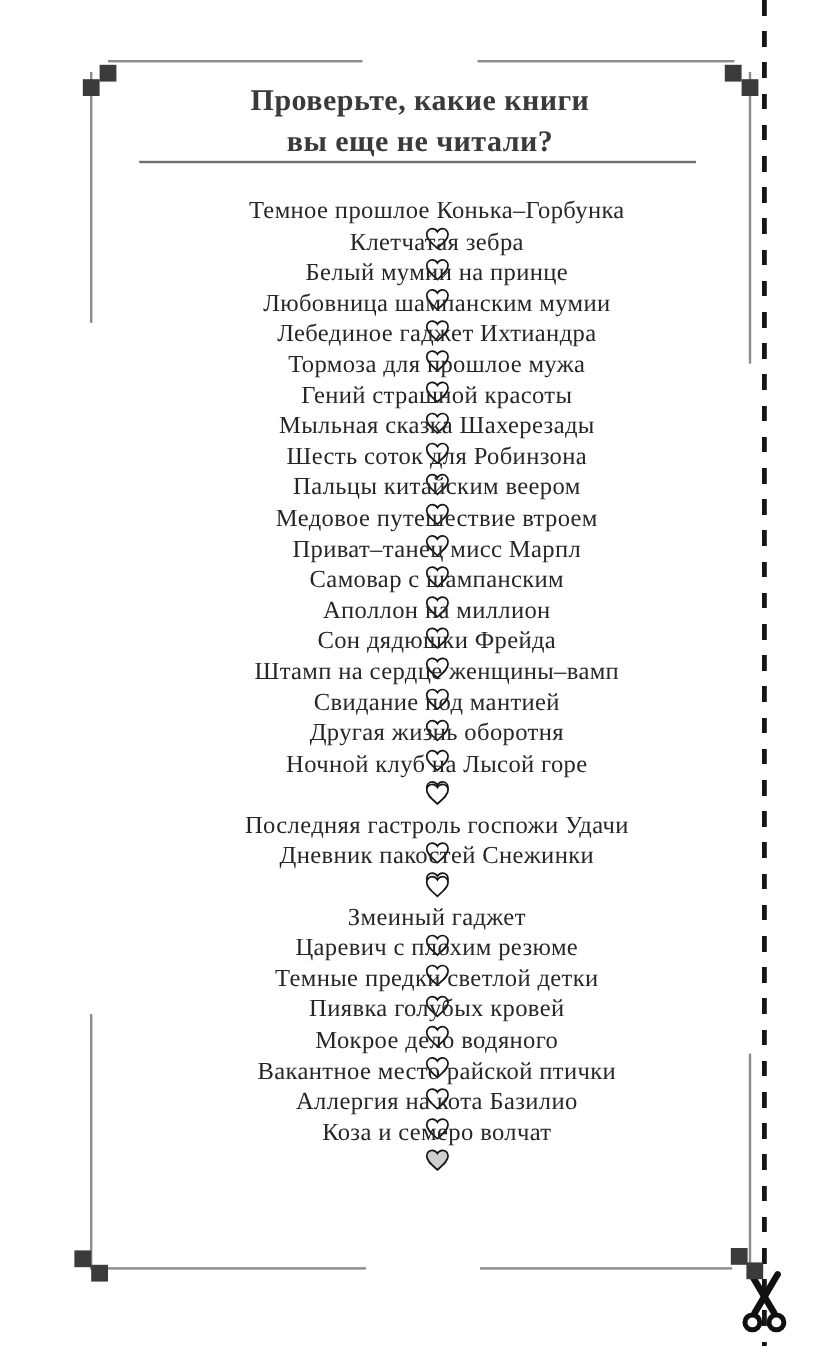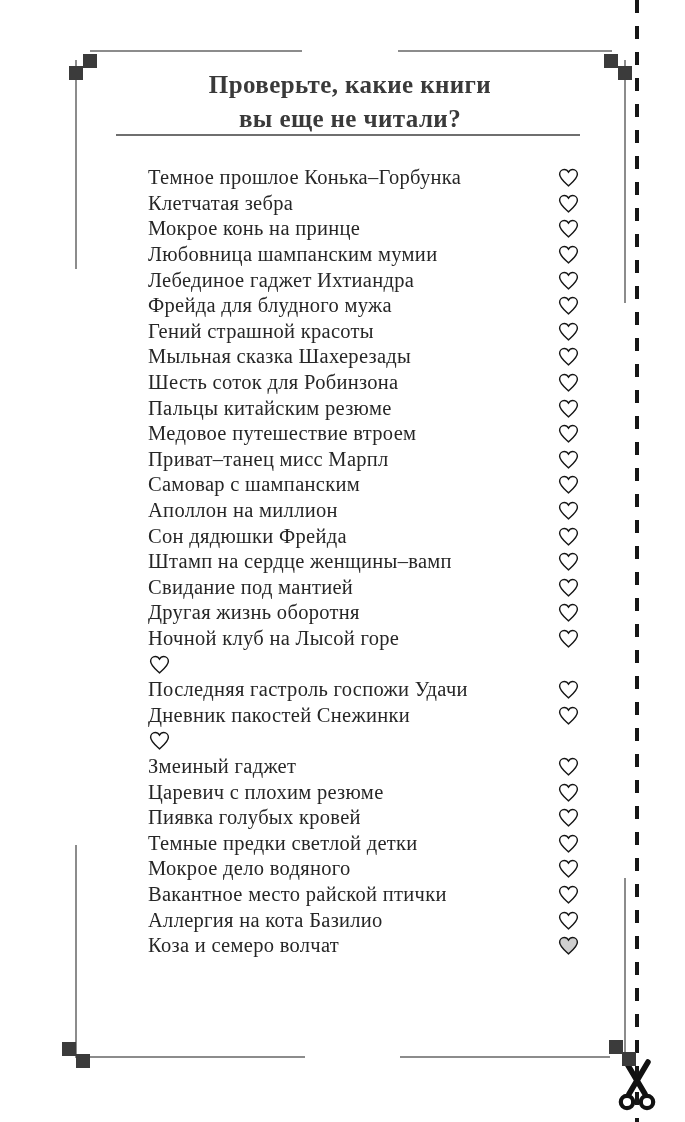--- a/index.html
+++ b/index.html
@@ -21,21 +21,21 @@
   
   .header{
     position:absolute;left:75px;top:68px;width:550px;text-align:center;
     font-weight:700;font-size:25px;line-height:34px;color:#3a3a3a;letter-spacing:0.4px;
   }
   .divider{position:absolute;left:116px;top:134px;width:464px;height:2.4px;background:#6f6f6f;}
   
   .list{position:absolute;left:75px;top:165px;width:550px;}
   .row{
     display:flex;align-items:center;justify-content:space-between;
-    height:25.6px;padding-left:73px;padding-right:45px;box-sizing:border-box;
+    height:25.6px;padding-left:73px;padding-right:45px;box-sizing:border-box;flex-direction:column;
   }
   .book-title{
     font-size:20.5px;color:#262626;letter-spacing:0.3px;white-space:nowrap;
   }
   .heart{width:23px;height:21px;flex:0 0 auto;display:block;}
   .heart path{fill:#ffffff;stroke:#161616;stroke-width:1.5;}
 </style>
 </head>
 <body>
 
@@ -80,39 +80,39 @@
         <path d="M12 19.8 C7 15.3 2.7 12 2.7 7.7 C2.7 4.8 4.9 2.7 7.5 2.7 C9.4 2.7 11.1 3.8 12 5.4 C12.9 3.8 14.6 2.7 16.5 2.7 C19.1 2.7 21.3 4.8 21.3 7.7 C21.3 12 17 15.3 12 19.8 Z"></path>
       </svg>
     </div>
       <div class="row">
       <span class="book-title">Клетчатая зебра</span>
       <svg class="heart" viewBox="0 0 24 22">
         <path d="M12 19.8 C7 15.3 2.7 12 2.7 7.7 C2.7 4.8 4.9 2.7 7.5 2.7 C9.4 2.7 11.1 3.8 12 5.4 C12.9 3.8 14.6 2.7 16.5 2.7 C19.1 2.7 21.3 4.8 21.3 7.7 C21.3 12 17 15.3 12 19.8 Z"></path>
       </svg>
     </div>
       <div class="row">
-      <span class="book-title">Мокрое конь на принце</span>
+      <span class="book-title">Белый мумии на принце</span>
       <svg class="heart" viewBox="0 0 24 22">
         <path d="M12 19.8 C7 15.3 2.7 12 2.7 7.7 C2.7 4.8 4.9 2.7 7.5 2.7 C9.4 2.7 11.1 3.8 12 5.4 C12.9 3.8 14.6 2.7 16.5 2.7 C19.1 2.7 21.3 4.8 21.3 7.7 C21.3 12 17 15.3 12 19.8 Z"></path>
       </svg>
     </div>
       <div class="row">
       <span class="book-title">Любовница шампанским мумии</span>
       <svg class="heart" viewBox="0 0 24 22">
         <path d="M12 19.8 C7 15.3 2.7 12 2.7 7.7 C2.7 4.8 4.9 2.7 7.5 2.7 C9.4 2.7 11.1 3.8 12 5.4 C12.9 3.8 14.6 2.7 16.5 2.7 C19.1 2.7 21.3 4.8 21.3 7.7 C21.3 12 17 15.3 12 19.8 Z"></path>
       </svg>
     </div>
       <div class="row">
       <span class="book-title">Лебединое гаджет Ихтиандра</span>
       <svg class="heart" viewBox="0 0 24 22">
         <path d="M12 19.8 C7 15.3 2.7 12 2.7 7.7 C2.7 4.8 4.9 2.7 7.5 2.7 C9.4 2.7 11.1 3.8 12 5.4 C12.9 3.8 14.6 2.7 16.5 2.7 C19.1 2.7 21.3 4.8 21.3 7.7 C21.3 12 17 15.3 12 19.8 Z"></path>
       </svg>
     </div>
       <div class="row">
-      <span class="book-title">Фрейда для блудного мужа</span>
+      <span class="book-title">Тормоза для прошлое мужа</span>
       <svg class="heart" viewBox="0 0 24 22">
         <path d="M12 19.8 C7 15.3 2.7 12 2.7 7.7 C2.7 4.8 4.9 2.7 7.5 2.7 C9.4 2.7 11.1 3.8 12 5.4 C12.9 3.8 14.6 2.7 16.5 2.7 C19.1 2.7 21.3 4.8 21.3 7.7 C21.3 12 17 15.3 12 19.8 Z"></path>
       </svg>
     </div>
       <div class="row">
       <span class="book-title">Гений страшной красоты</span>
       <svg class="heart" viewBox="0 0 24 22">
         <path d="M12 19.8 C7 15.3 2.7 12 2.7 7.7 C2.7 4.8 4.9 2.7 7.5 2.7 C9.4 2.7 11.1 3.8 12 5.4 C12.9 3.8 14.6 2.7 16.5 2.7 C19.1 2.7 21.3 4.8 21.3 7.7 C21.3 12 17 15.3 12 19.8 Z"></path>
       </svg>
     </div>
@@ -122,21 +122,21 @@
         <path d="M12 19.8 C7 15.3 2.7 12 2.7 7.7 C2.7 4.8 4.9 2.7 7.5 2.7 C9.4 2.7 11.1 3.8 12 5.4 C12.9 3.8 14.6 2.7 16.5 2.7 C19.1 2.7 21.3 4.8 21.3 7.7 C21.3 12 17 15.3 12 19.8 Z"></path>
       </svg>
     </div>
       <div class="row">
       <span class="book-title">Шесть соток для Робинзона</span>
       <svg class="heart" viewBox="0 0 24 22">
         <path d="M12 19.8 C7 15.3 2.7 12 2.7 7.7 C2.7 4.8 4.9 2.7 7.5 2.7 C9.4 2.7 11.1 3.8 12 5.4 C12.9 3.8 14.6 2.7 16.5 2.7 C19.1 2.7 21.3 4.8 21.3 7.7 C21.3 12 17 15.3 12 19.8 Z"></path>
       </svg>
     </div>
       <div class="row">
-      <span class="book-title">Пальцы китайским резюме</span>
+      <span class="book-title">Пальцы китайским веером</span>
       <svg class="heart" viewBox="0 0 24 22">
         <path d="M12 19.8 C7 15.3 2.7 12 2.7 7.7 C2.7 4.8 4.9 2.7 7.5 2.7 C9.4 2.7 11.1 3.8 12 5.4 C12.9 3.8 14.6 2.7 16.5 2.7 C19.1 2.7 21.3 4.8 21.3 7.7 C21.3 12 17 15.3 12 19.8 Z"></path>
       </svg>
     </div>
       <div class="row">
       <span class="book-title">Медовое путешествие втроем</span>
       <svg class="heart" viewBox="0 0 24 22">
         <path d="M12 19.8 C7 15.3 2.7 12 2.7 7.7 C2.7 4.8 4.9 2.7 7.5 2.7 C9.4 2.7 11.1 3.8 12 5.4 C12.9 3.8 14.6 2.7 16.5 2.7 C19.1 2.7 21.3 4.8 21.3 7.7 C21.3 12 17 15.3 12 19.8 Z"></path>
       </svg>
     </div>
@@ -216,32 +216,32 @@
         <path d="M12 19.8 C7 15.3 2.7 12 2.7 7.7 C2.7 4.8 4.9 2.7 7.5 2.7 C9.4 2.7 11.1 3.8 12 5.4 C12.9 3.8 14.6 2.7 16.5 2.7 C19.1 2.7 21.3 4.8 21.3 7.7 C21.3 12 17 15.3 12 19.8 Z"></path>
       </svg>
     </div>
       <div class="row">
       <span class="book-title">Царевич с плохим резюме</span>
       <svg class="heart" viewBox="0 0 24 22">
         <path d="M12 19.8 C7 15.3 2.7 12 2.7 7.7 C2.7 4.8 4.9 2.7 7.5 2.7 C9.4 2.7 11.1 3.8 12 5.4 C12.9 3.8 14.6 2.7 16.5 2.7 C19.1 2.7 21.3 4.8 21.3 7.7 C21.3 12 17 15.3 12 19.8 Z"></path>
       </svg>
     </div>
       <div class="row">
+      <span class="book-title">Темные предки светлой детки</span>
+      <svg class="heart" viewBox="0 0 24 22">
+        <path d="M12 19.8 C7 15.3 2.7 12 2.7 7.7 C2.7 4.8 4.9 2.7 7.5 2.7 C9.4 2.7 11.1 3.8 12 5.4 C12.9 3.8 14.6 2.7 16.5 2.7 C19.1 2.7 21.3 4.8 21.3 7.7 C21.3 12 17 15.3 12 19.8 Z"></path>
+      </svg>
+    </div>
+      <div class="row">
       <span class="book-title">Пиявка голубых кровей</span>
       <svg class="heart" viewBox="0 0 24 22">
         <path d="M12 19.8 C7 15.3 2.7 12 2.7 7.7 C2.7 4.8 4.9 2.7 7.5 2.7 C9.4 2.7 11.1 3.8 12 5.4 C12.9 3.8 14.6 2.7 16.5 2.7 C19.1 2.7 21.3 4.8 21.3 7.7 C21.3 12 17 15.3 12 19.8 Z"></path>
       </svg>
     </div>
       <div class="row">
-      <span class="book-title">Темные предки светлой детки</span>
-      <svg class="heart" viewBox="0 0 24 22">
-        <path d="M12 19.8 C7 15.3 2.7 12 2.7 7.7 C2.7 4.8 4.9 2.7 7.5 2.7 C9.4 2.7 11.1 3.8 12 5.4 C12.9 3.8 14.6 2.7 16.5 2.7 C19.1 2.7 21.3 4.8 21.3 7.7 C21.3 12 17 15.3 12 19.8 Z"></path>
-      </svg>
-    </div>
-      <div class="row">
       <span class="book-title">Мокрое дело водяного</span>
       <svg class="heart" viewBox="0 0 24 22">
         <path d="M12 19.8 C7 15.3 2.7 12 2.7 7.7 C2.7 4.8 4.9 2.7 7.5 2.7 C9.4 2.7 11.1 3.8 12 5.4 C12.9 3.8 14.6 2.7 16.5 2.7 C19.1 2.7 21.3 4.8 21.3 7.7 C21.3 12 17 15.3 12 19.8 Z"></path>
       </svg>
     </div>
       <div class="row">
       <span class="book-title">Вакантное место райской птички</span>
       <svg class="heart" viewBox="0 0 24 22">
         <path d="M12 19.8 C7 15.3 2.7 12 2.7 7.7 C2.7 4.8 4.9 2.7 7.5 2.7 C9.4 2.7 11.1 3.8 12 5.4 C12.9 3.8 14.6 2.7 16.5 2.7 C19.1 2.7 21.3 4.8 21.3 7.7 C21.3 12 17 15.3 12 19.8 Z"></path>
       </svg>

